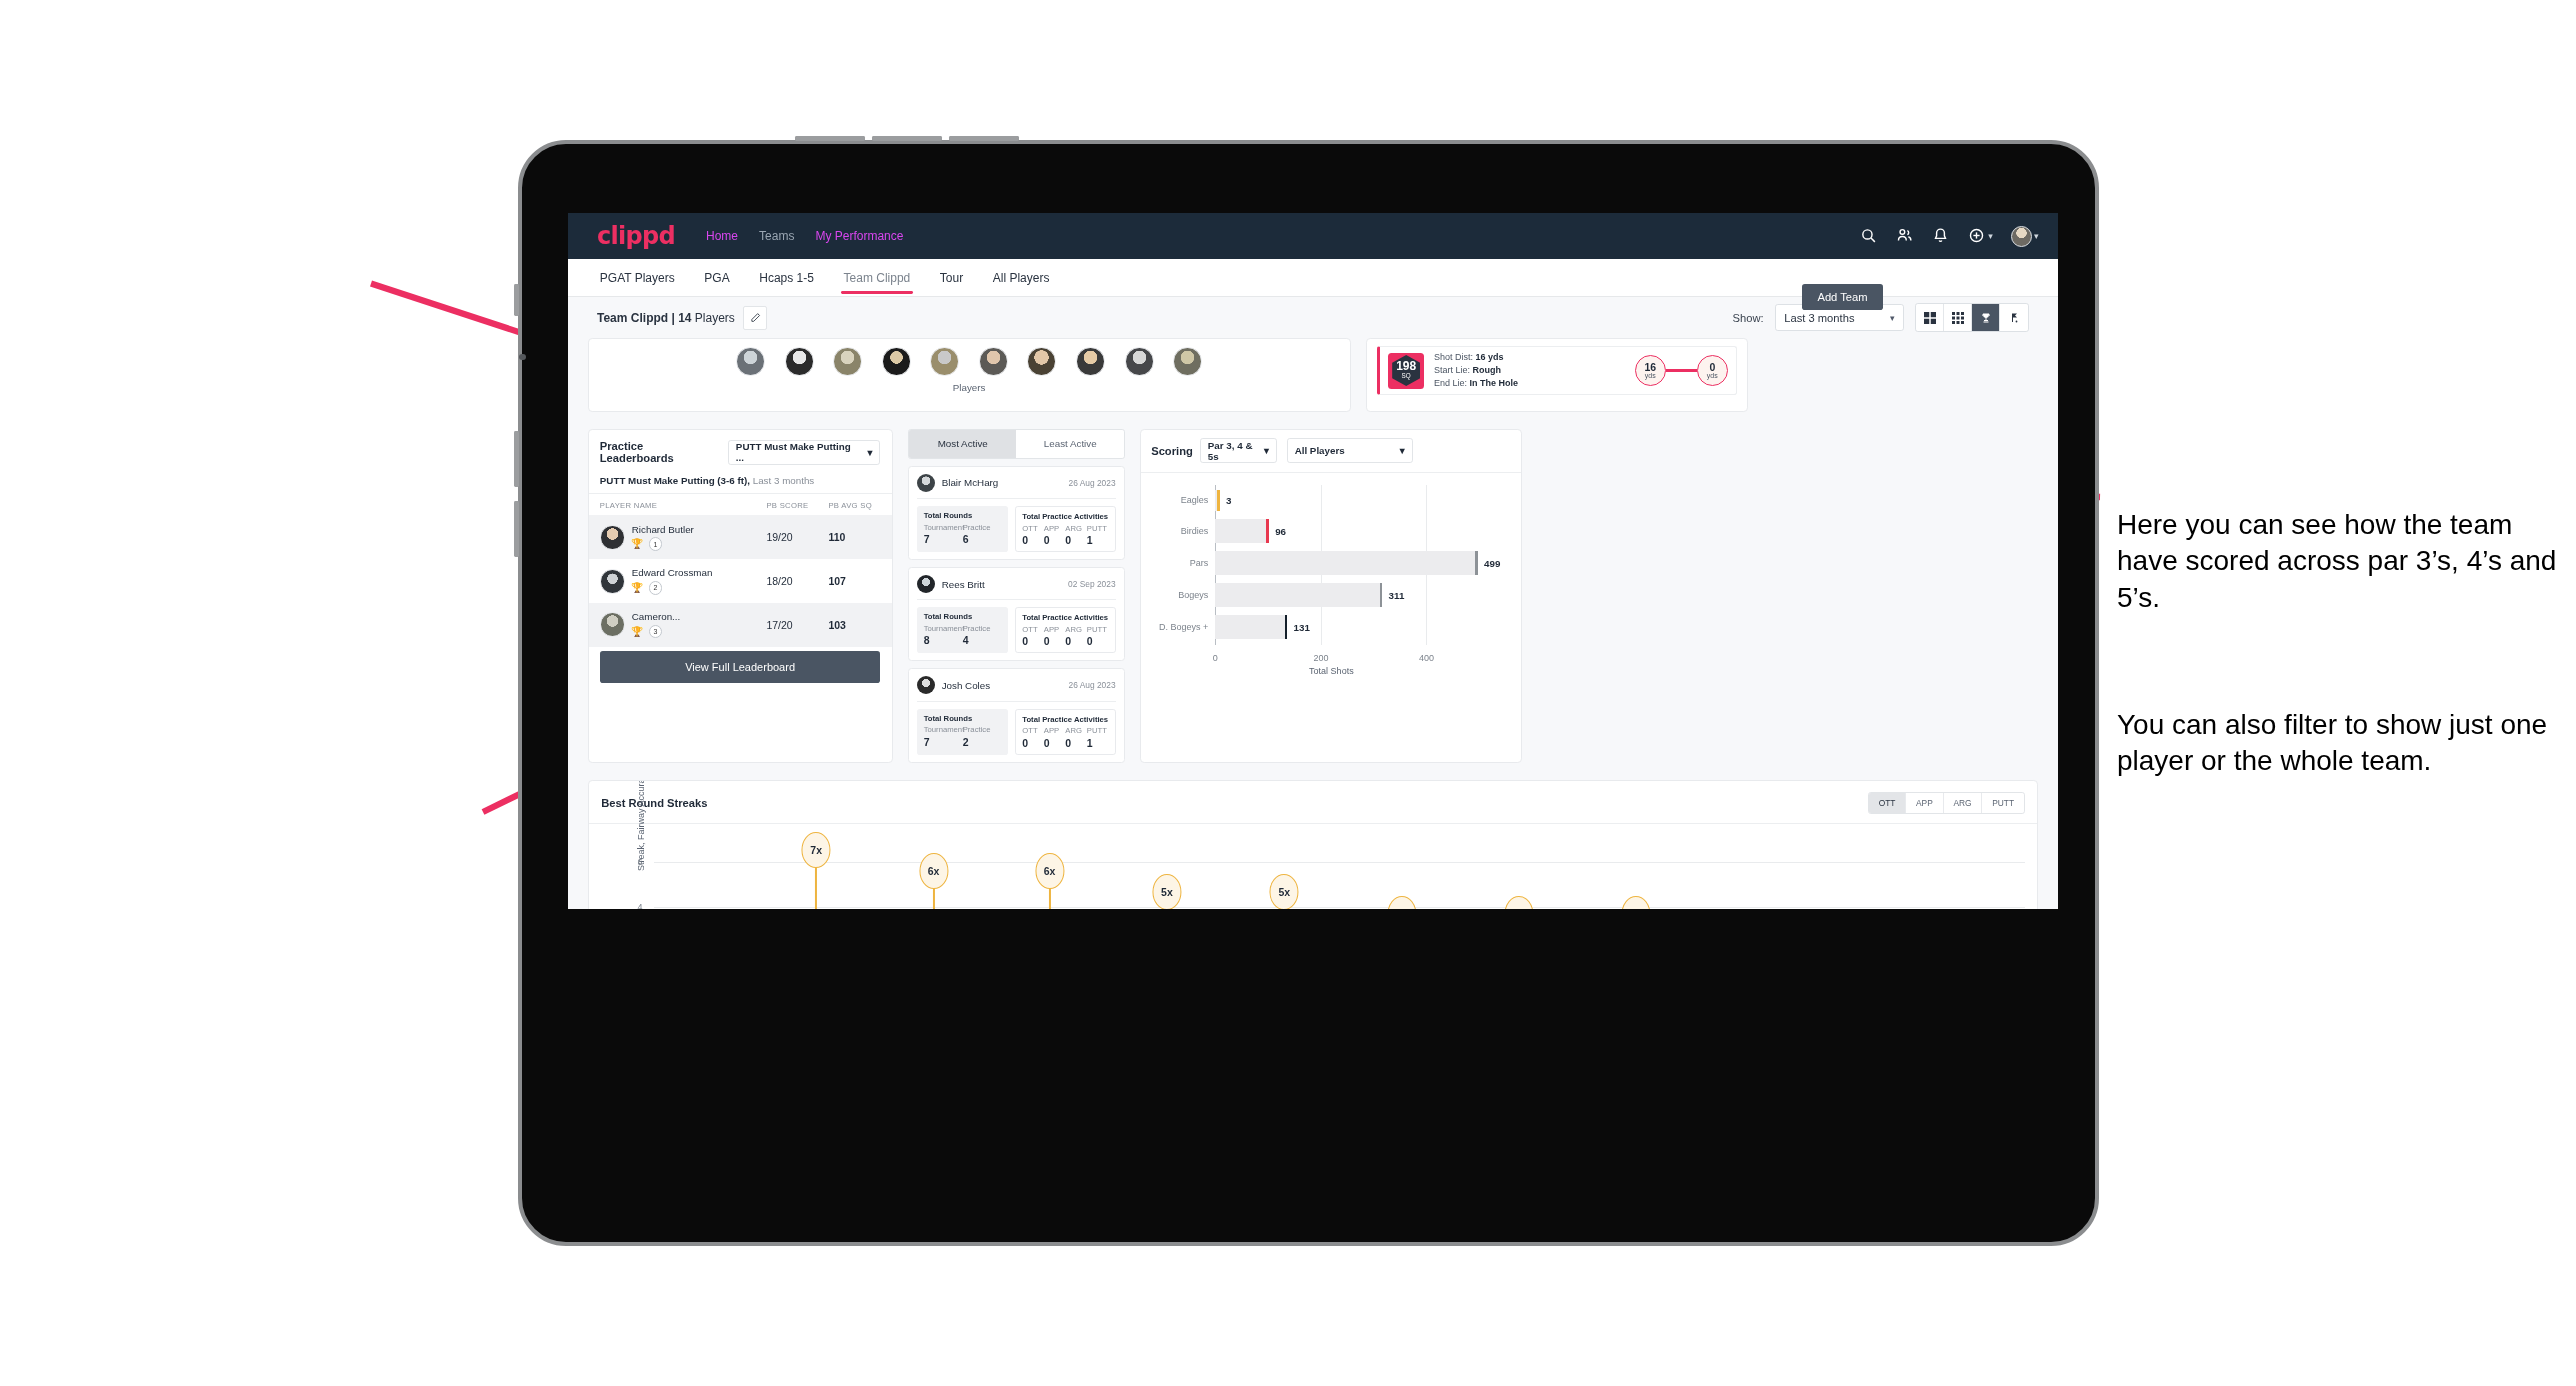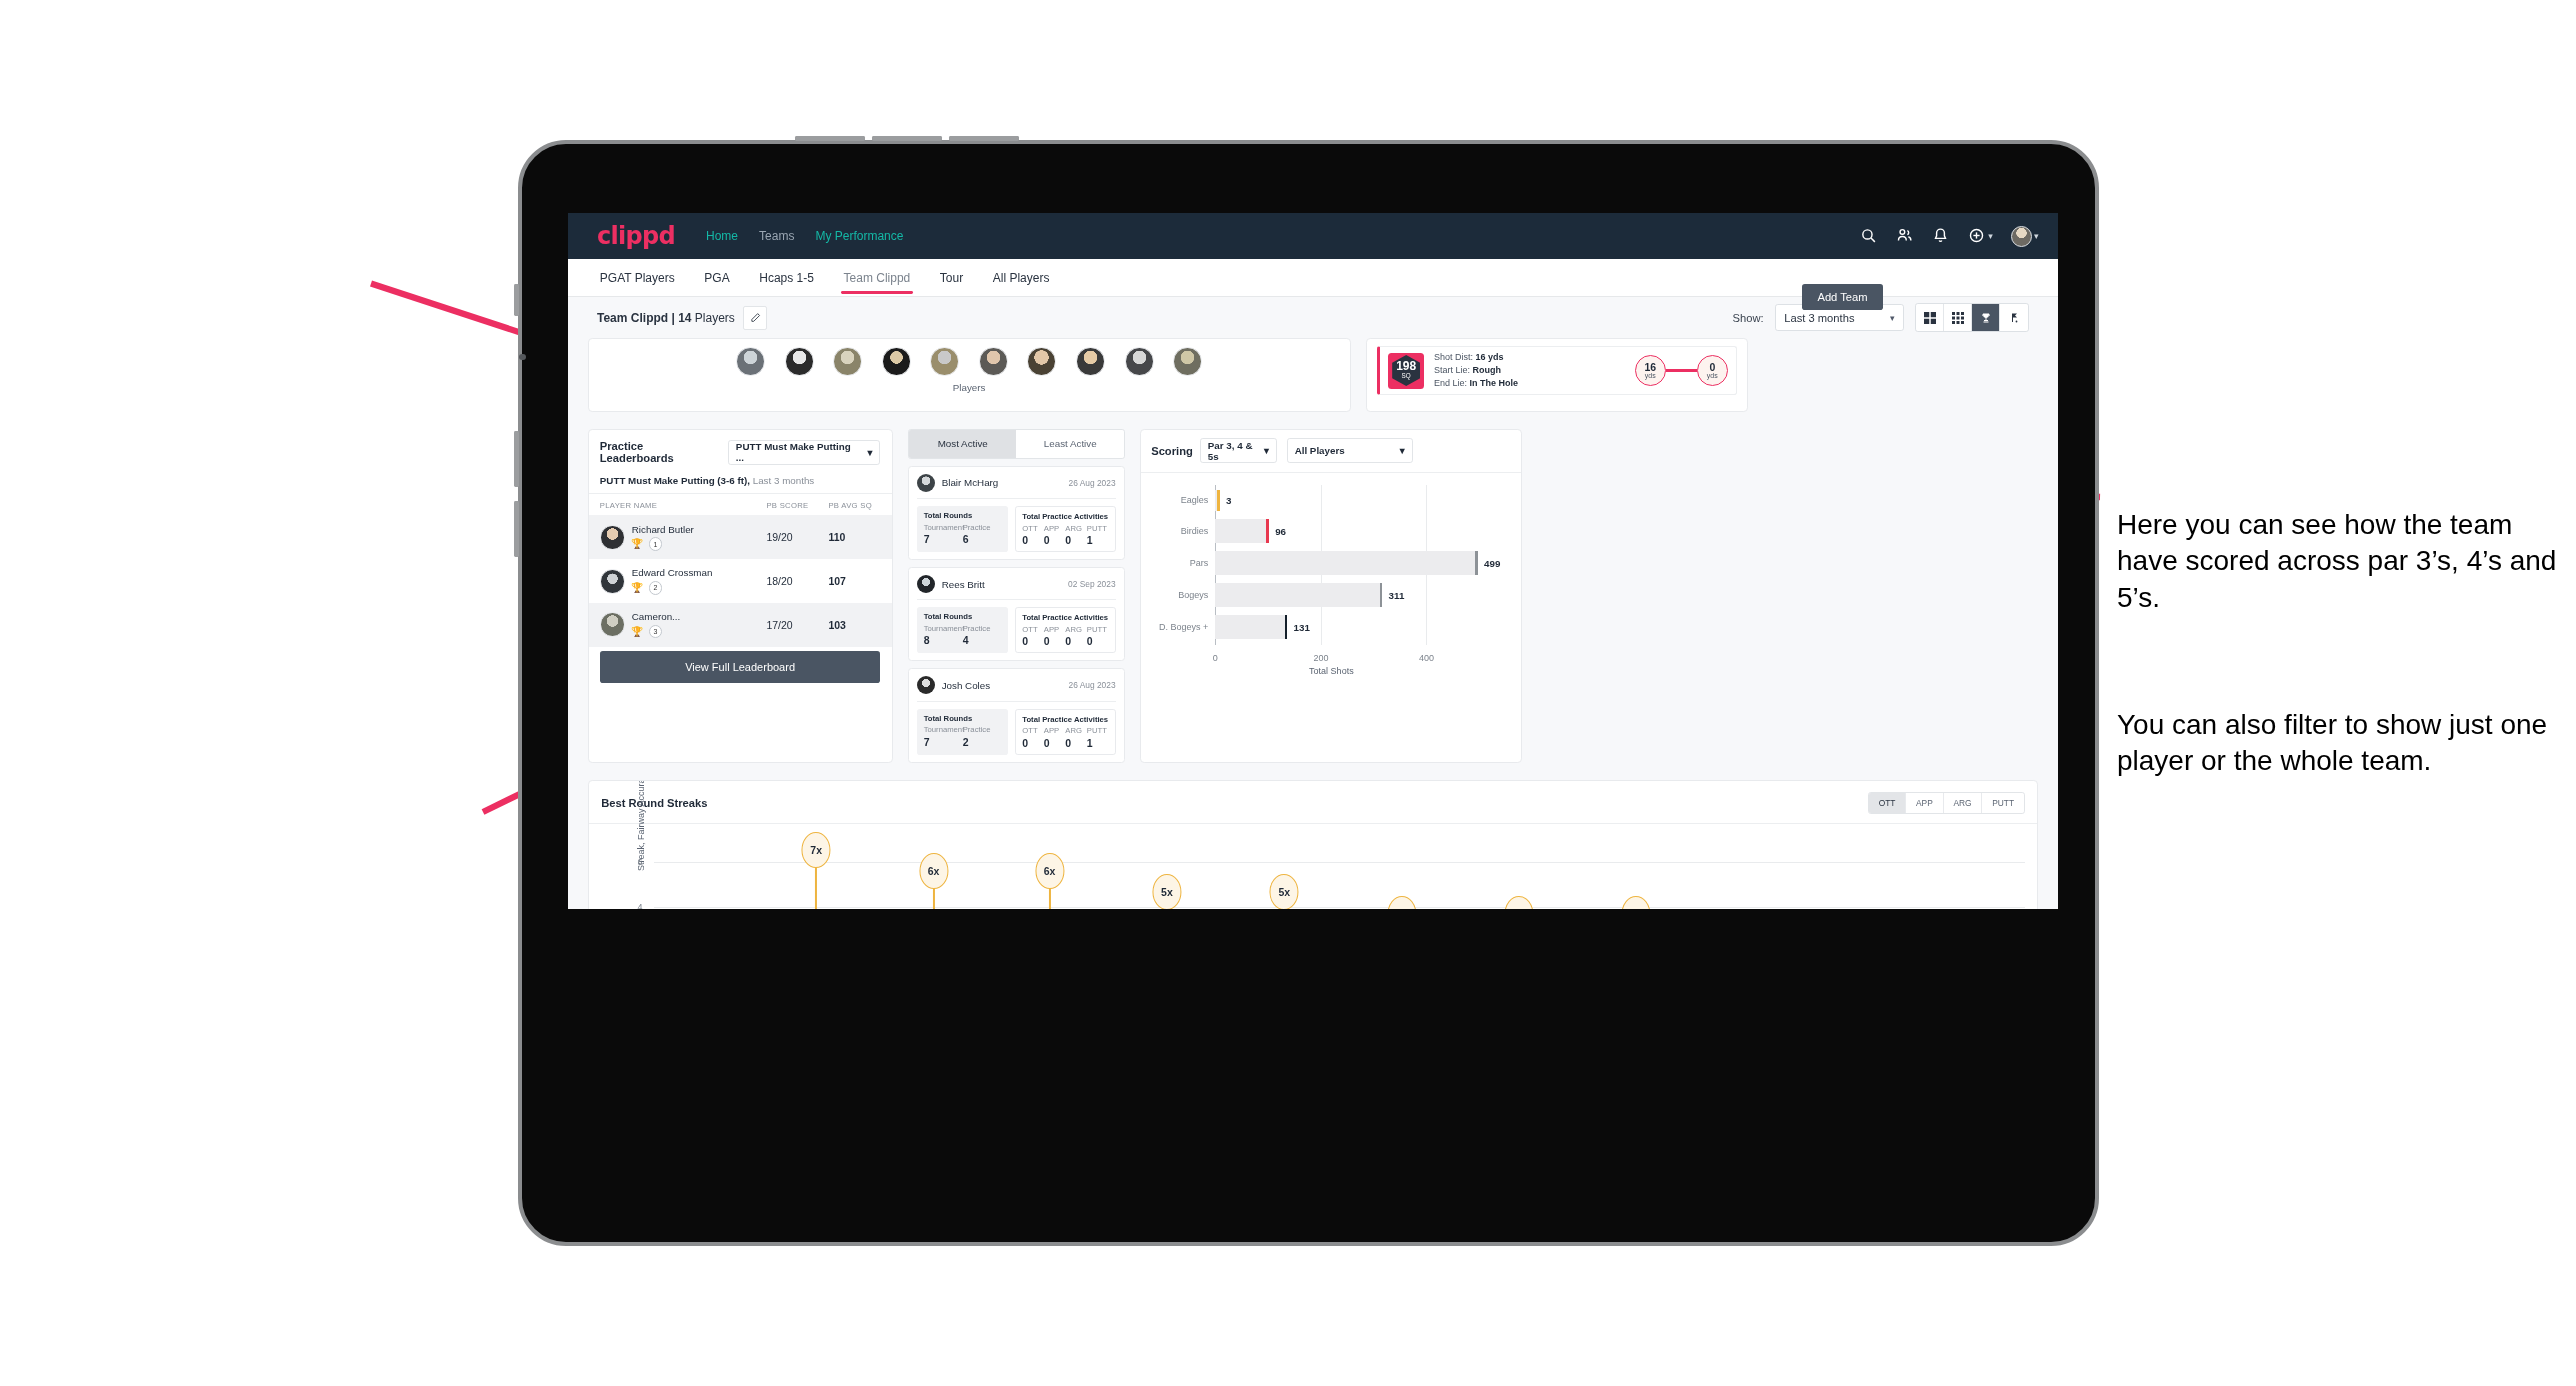--- a/index.html
+++ b/index.html
@@ -29,21 +29,21 @@
   .btn-left3 { left: -8.4px; top: 357px; width: 4.9px; height: 56px; }
   .dot { position:absolute; left:-2.8px; top:210px; width:6.3px; height:6.3px; border-radius:50%; background:#55585c;}
 
   .screen { position:absolute; left: 46px; top: 69px; width: 1490px; height: 696px;
             background:#ffffff; overflow:hidden; }
 
   
   .topnav { height: 46px; background:#1c2b3a; display:flex; align-items:center; padding: 0 19.6px 0 29px; }
   .logo { color:#ec2f62; font-size: 24px; font-weight:700; letter-spacing:-0.7px; font-family:"DejaVu Sans", sans-serif; }
   .nav-links { display:flex; gap:21px; margin-left: 31px; }
-  .nav-link { color:#14b8a6; font-size:12px; }
+  .nav-link { color:#d946ef; font-size:12px; }
   .nav-link.muted { color:#9aa6b2; }
   .topnav-right { margin-left:auto; display:flex; align-items:center; gap:18px; }
   .ic { width:18px; height:18px; display:block; }
   .ic svg { display:block; }
   .chev { font-size:9px; color:#cfd6dd; margin-left:2.1px; }
   .avatar-top { width:21px; height:21px; border-radius:50%;
     background: radial-gradient(circle at 50% 32%, #e7d9c4 0 32%, #6d6a63 33% 100%);
     border:1.4px solid #dfe3e7; }
   .avatar-wrap { display:flex; align-items:center; }
   .plus-wrap { display:flex; align-items:center; }

